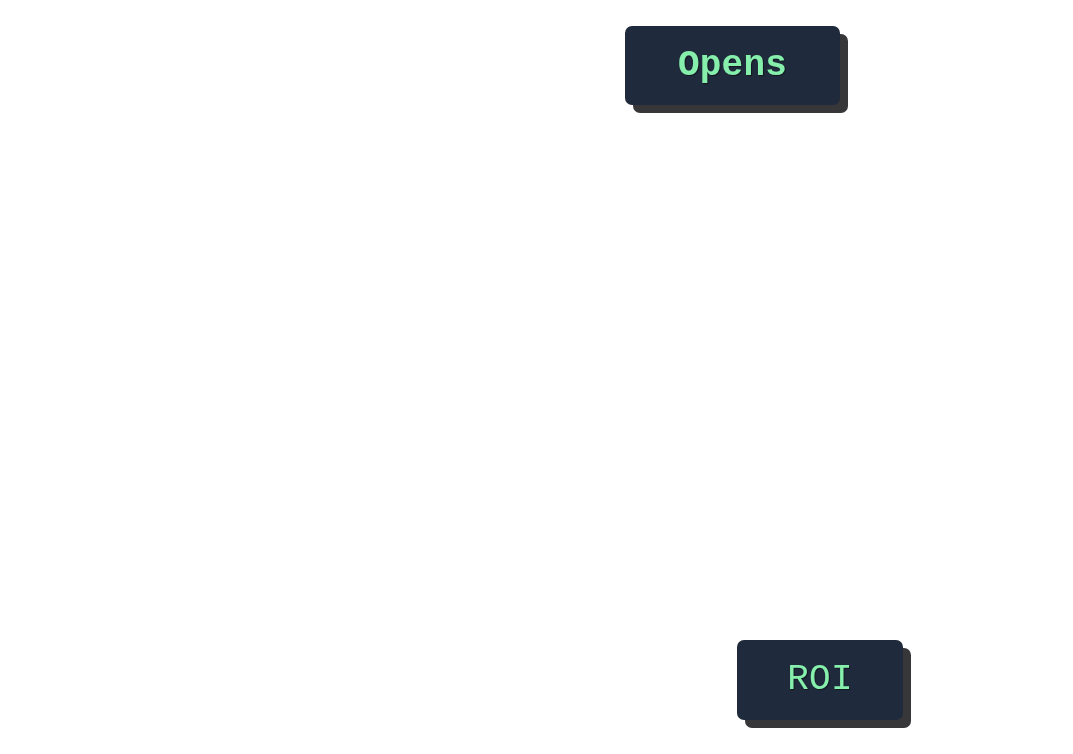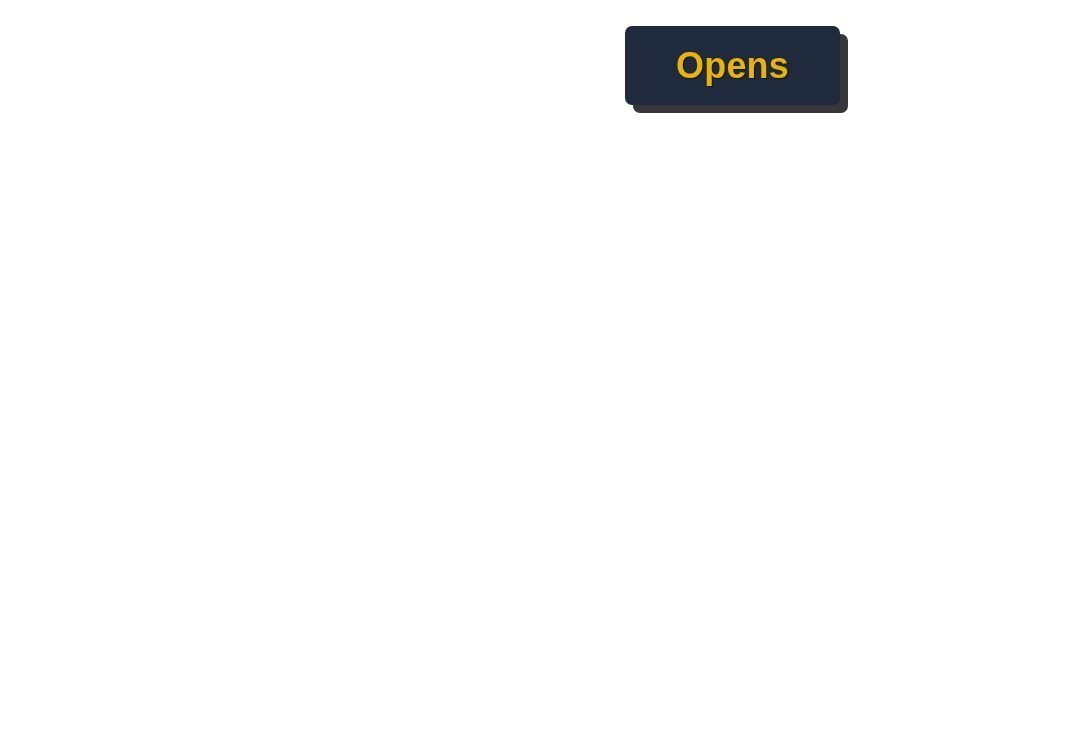--- a/index.html
+++ b/index.html
@@ -28,22 +28,22 @@
     display: flex;
     align-items: center;
     justify-content: center;
     background: #1f2a3c;
     border-radius: 7px;
     box-shadow: 8px 8px 0 0 rgba(38, 38, 40, 0.92);
     -webkit-font-smoothing: antialiased;
   }
 
   .node-label {
-    color: #eab308;
-    font-family: Liberation Sans, sans-serif;
+    color: #86efac;
+    font-family: Liberation Mono, monospace;
     font-size: 36px;
     line-height: 1;
     letter-spacing: 0.2px;
     text-shadow: 1px 1px 1px rgba(0, 0, 0, 0.45);
     white-space: nowrap;
     user-select: none;
   }
 
   .node-label.weight-bold   { font-weight: 700; }
   .node-label.weight-normal { font-weight: 400; }
@@ -56,14 +56,17 @@
 </head>
 <body>
 
 <div id="canvas">
 
   <div class="node" id="node-opens">
     <span class="node-label weight-bold">Opens</span>
   </div>
 
 
+  <div class="node" id="node-roi">
+    <span class="node-label weight-normal">ROI</span>
+  </div>
 
 </div>
 
 </body></html>

